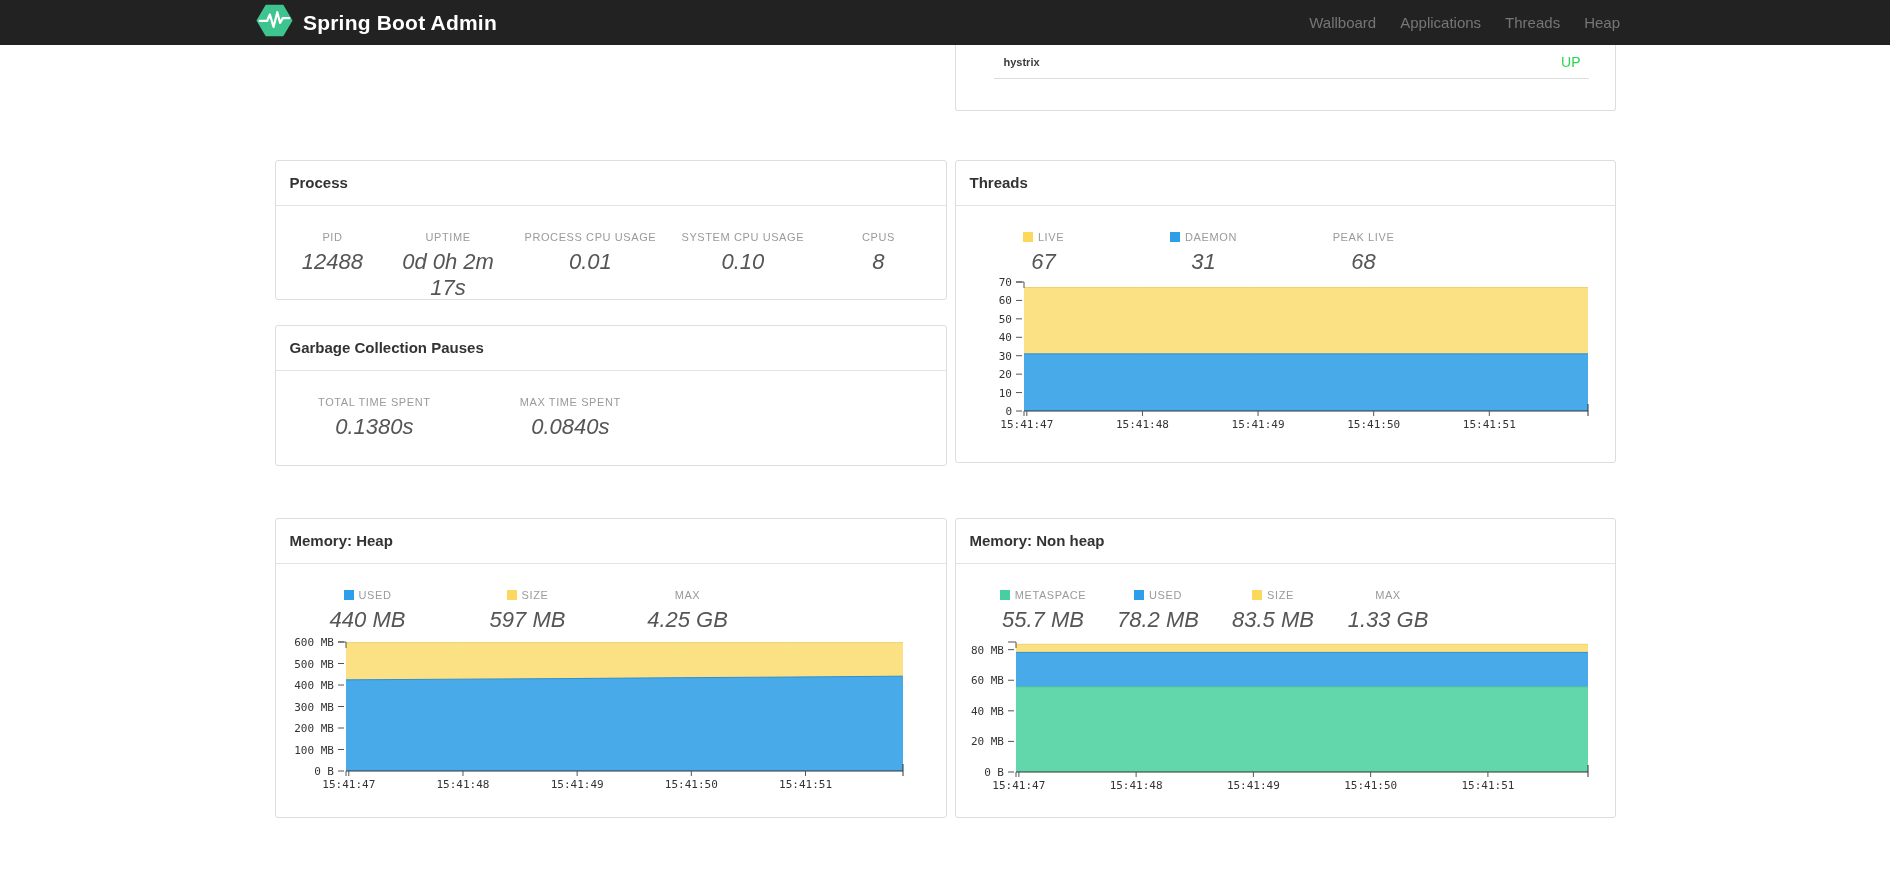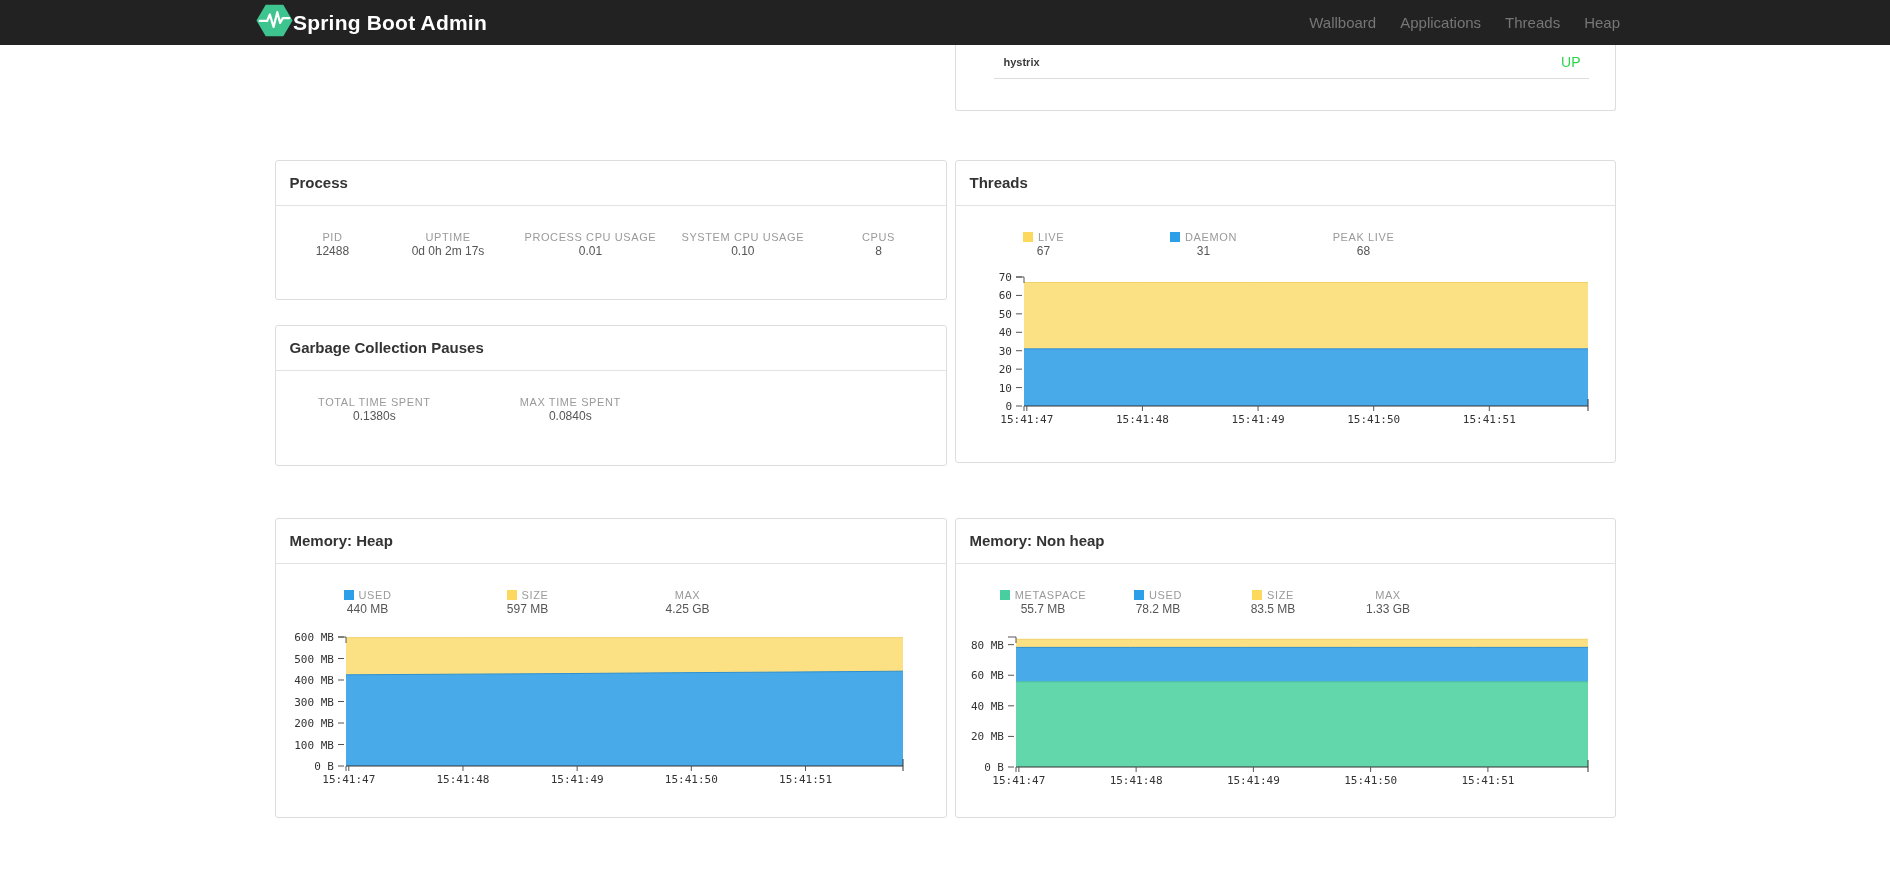--- a/index.html
+++ b/index.html
@@ -1,21 +1,21 @@
 <!DOCTYPE html>
 <html><head>
 <meta charset="utf-8">
 <style>
   html,body { margin:0; padding:0; background:#fff; }
   body { width:1890px; height:892px; overflow:hidden; font-family:"Liberation Sans",sans-serif; }
 
   
   .navbar { height:45px; background:#222222; display:flex; align-items:center;
             justify-content:space-between; padding:0 270px 0 256px; box-sizing:border-box; }
-  .brand { display:flex; align-items:center; gap:0; cursor:pointer; }
+  .brand { display:flex; align-items:center; gap:10px; cursor:pointer; }
   .brand-title { color:#ffffff; font-size:21px; font-weight:bold; letter-spacing:0.2px; }
   .nav-links { display:flex; gap:24px; }
   .nav-links a { color:#767676; font-size:15px; text-decoration:none; cursor:pointer; }
 
   
   .container { width:1341px; margin:0 auto; display:flex; gap:8px; align-items:flex-start; }
   .col { display:block; }
   .col-left  { width:672px; padding-top:115px; }
   .col-right { width:661px; }
 
@@ -35,21 +35,21 @@
   .card-gc      { margin-top:25px; height:141px; }
   .card-heap    { margin-top:52px; height:300px; }
   .card-threads { margin-top:49px; height:303px; }
   .card-nonheap { margin-top:55px; height:300px; }
 
   
   .stats { display:flex; margin-top:24px; }
   .stat  { text-align:center; box-sizing:border-box; }
   .stat-label { font-size:11px; color:#9a9a9a; letter-spacing:0.6px; height:14px;
                 display:flex; align-items:center; justify-content:center; gap:5px; }
-  .stat-value { font-size:12px; color:#555; height:22px; }
+  .stat-value { margin-top:5px; font-size:22px; color:#555; height:22px;font-style:italic; }
   .swatch { width:10px; height:10px; display:inline-block; flex:none; }
 
   .card-process .stat:nth-child(1){width:17%;}
   .card-process .stat:nth-child(2){width:17.5%;}
   .card-process .stat:nth-child(3){width:25%;}
   .card-process .stat:nth-child(4){width:20.5%;}
   .card-process .stat:nth-child(5){width:20%;}
 
   .card-gc .stat:nth-child(1){width:29.5%;}
   .card-gc .stat:nth-child(2){width:29%;}

